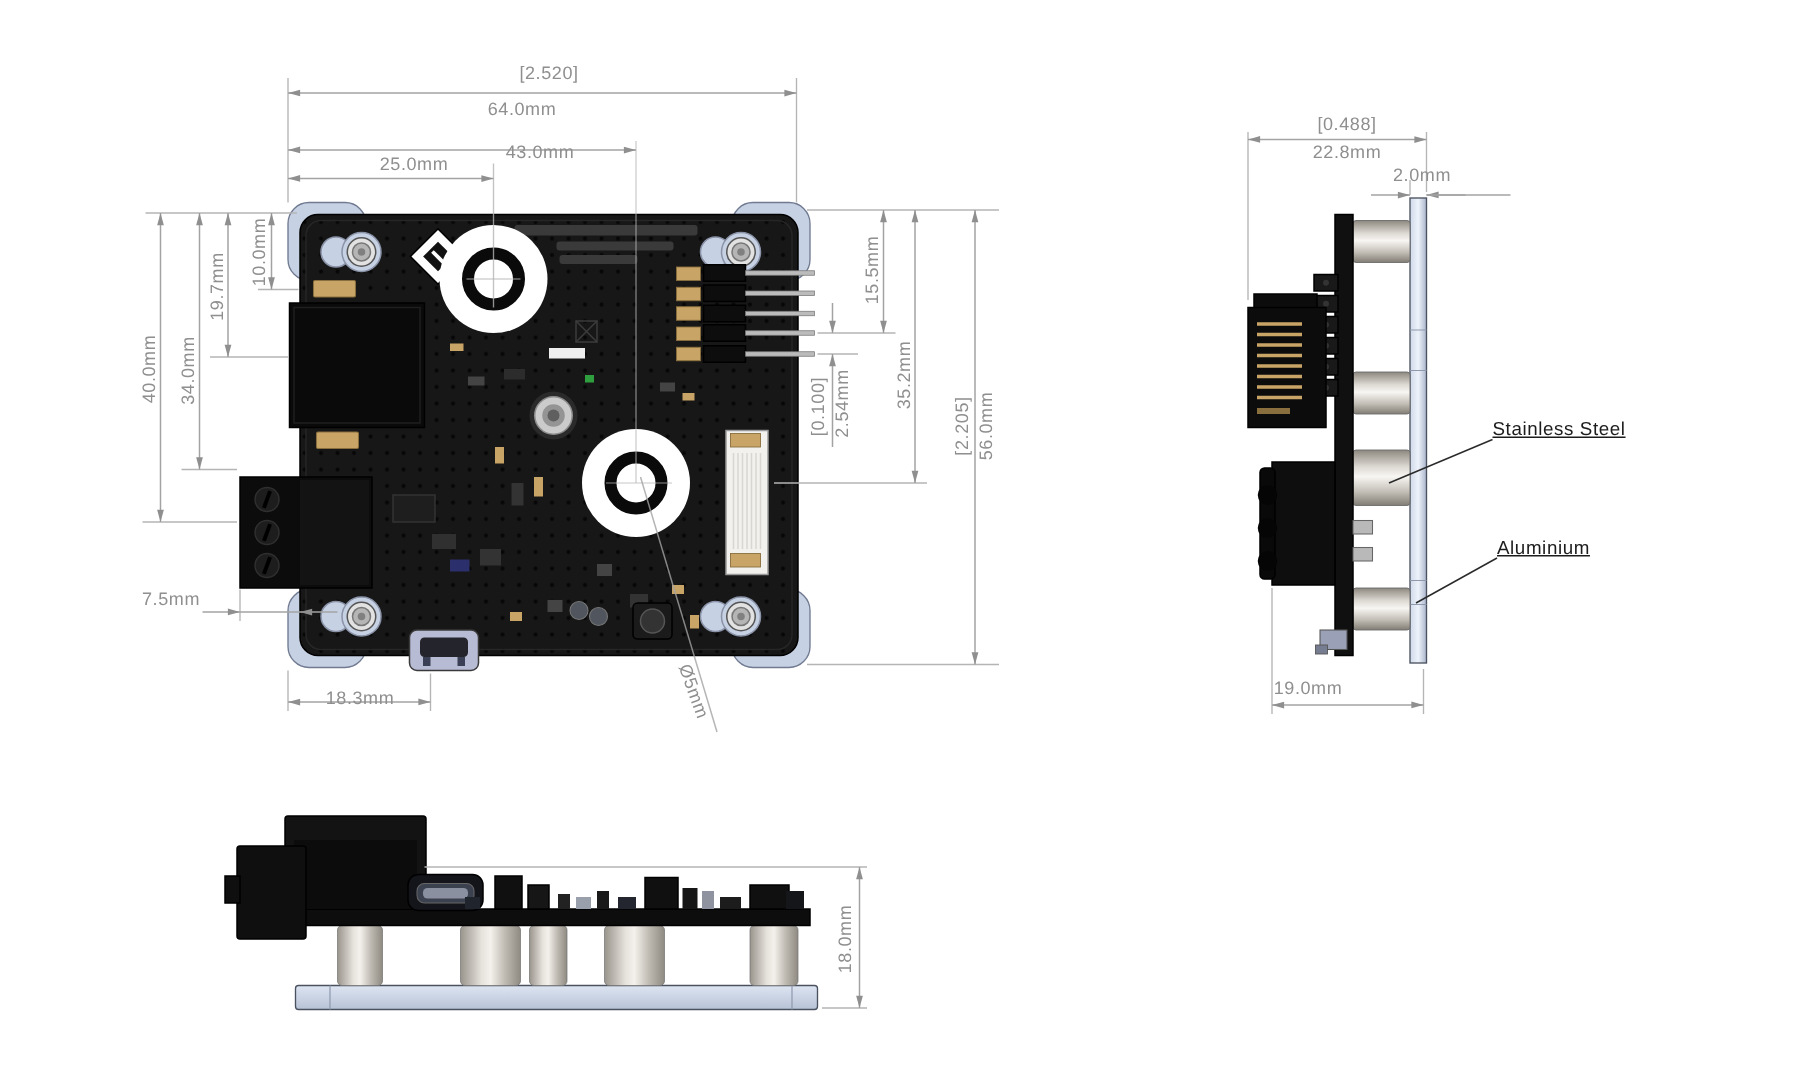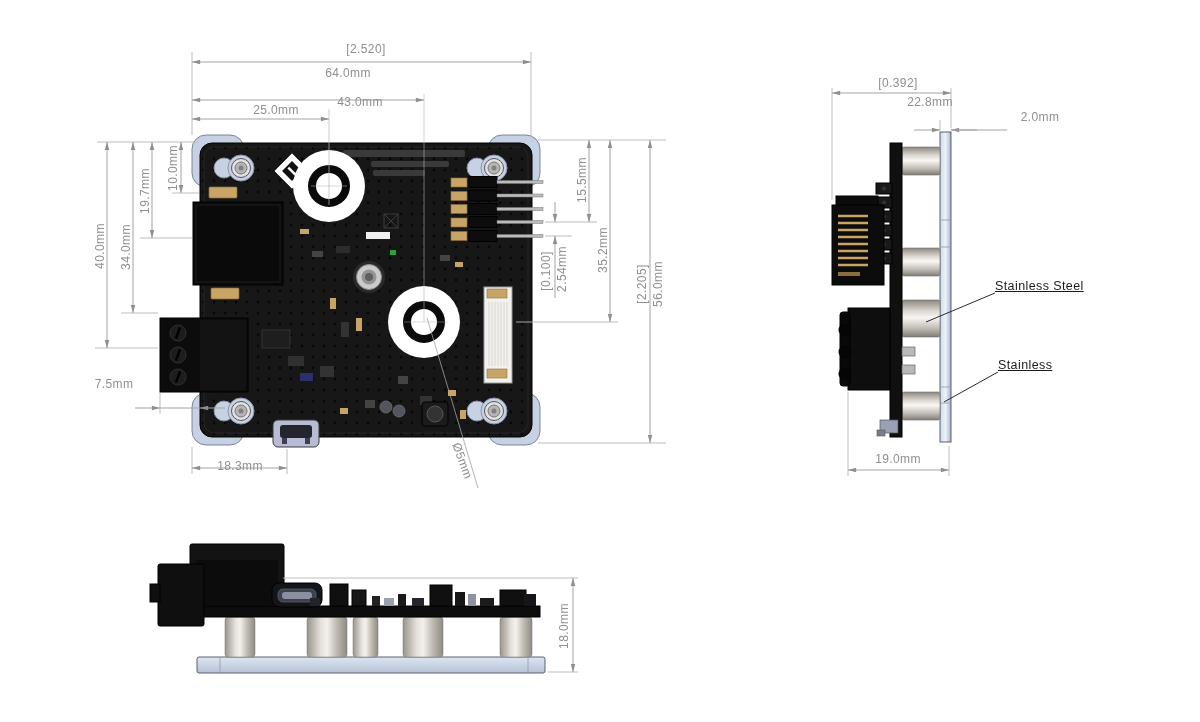--- a/index.html
+++ b/index.html
@@ -366,31 +366,31 @@
 
 <div>
   <span class="lbl nobg" style="left:366px;top:49px">[2.520]</span>
   <span class="lbl nobg" style="left:348px;top:73px">64.0mm</span>
   <span class="lbl nobg" style="left:360px;top:102px">43.0mm</span>
   <span class="lbl nobg" style="left:276px;top:110px">25.0mm</span>
   <span class="lbl nobg rot90" style="left:100px;top:246px">40.0mm</span>
   <span class="lbl nobg rot90" style="left:126px;top:247px">34.0mm</span>
   <span class="lbl nobg rot90" style="left:145px;top:191px">19.7mm</span>
   <span class="lbl nobg rot90" style="left:173px;top:168px">10.0mm</span>
-  <span class="lbl nobg" style="left:114px;top:384px">7.5mm</span>
+  <span class="lbl nobg" style="left:114px;top:400px">7.5mm</span>
   <span class="lbl nobg" style="left:240px;top:466px">18.3mm</span>
   <span class="lbl rot72" style="left:462px;top:461px">Ø5mm</span>
   <span class="lbl nobg rot90" style="left:582px;top:180px">15.5mm</span>
   <span class="lbl nobg rot90" style="left:603px;top:250px">35.2mm</span>
   <span class="lbl nobg rot90" style="left:546px;top:271px">[0.100]</span>
   <span class="lbl nobg rot90" style="left:562px;top:269px">2.54mm</span>
   <span class="lbl nobg rot90" style="left:642px;top:284px">[2.205]</span>
   <span class="lbl nobg rot90" style="left:658px;top:284px">56.0mm</span>
-  <span class="lbl nobg" style="left:898px;top:83px">[0.392]</span>
-  <span class="lbl nobg" style="left:930px;top:102px">22.8mm</span>
-  <span class="lbl nobg" style="left:1040px;top:117px">2.0mm</span>
-  <span class="lbl nobg" style="left:898px;top:459px">19.0mm</span>
+  <span class="lbl nobg" style="left:898px;top:83px">[0.488]</span>
+  <span class="lbl nobg" style="left:898px;top:102px">22.8mm</span>
+  <span class="lbl nobg" style="left:948px;top:117px">2.0mm</span>
+  <span class="lbl nobg" style="left:872px;top:459px">19.0mm</span>
   <span class="lbl nobg rot90" style="left:564px;top:626px">18.0mm</span>
   <span class="mat" style="left:995px;top:286px">Stainless Steel</span>
-  <span class="mat" style="left:998px;top:365px">Stainless</span>
+  <span class="mat" style="left:998px;top:365px">Aluminium</span>
 </div>
 
 </div>
 
 </body></html>

